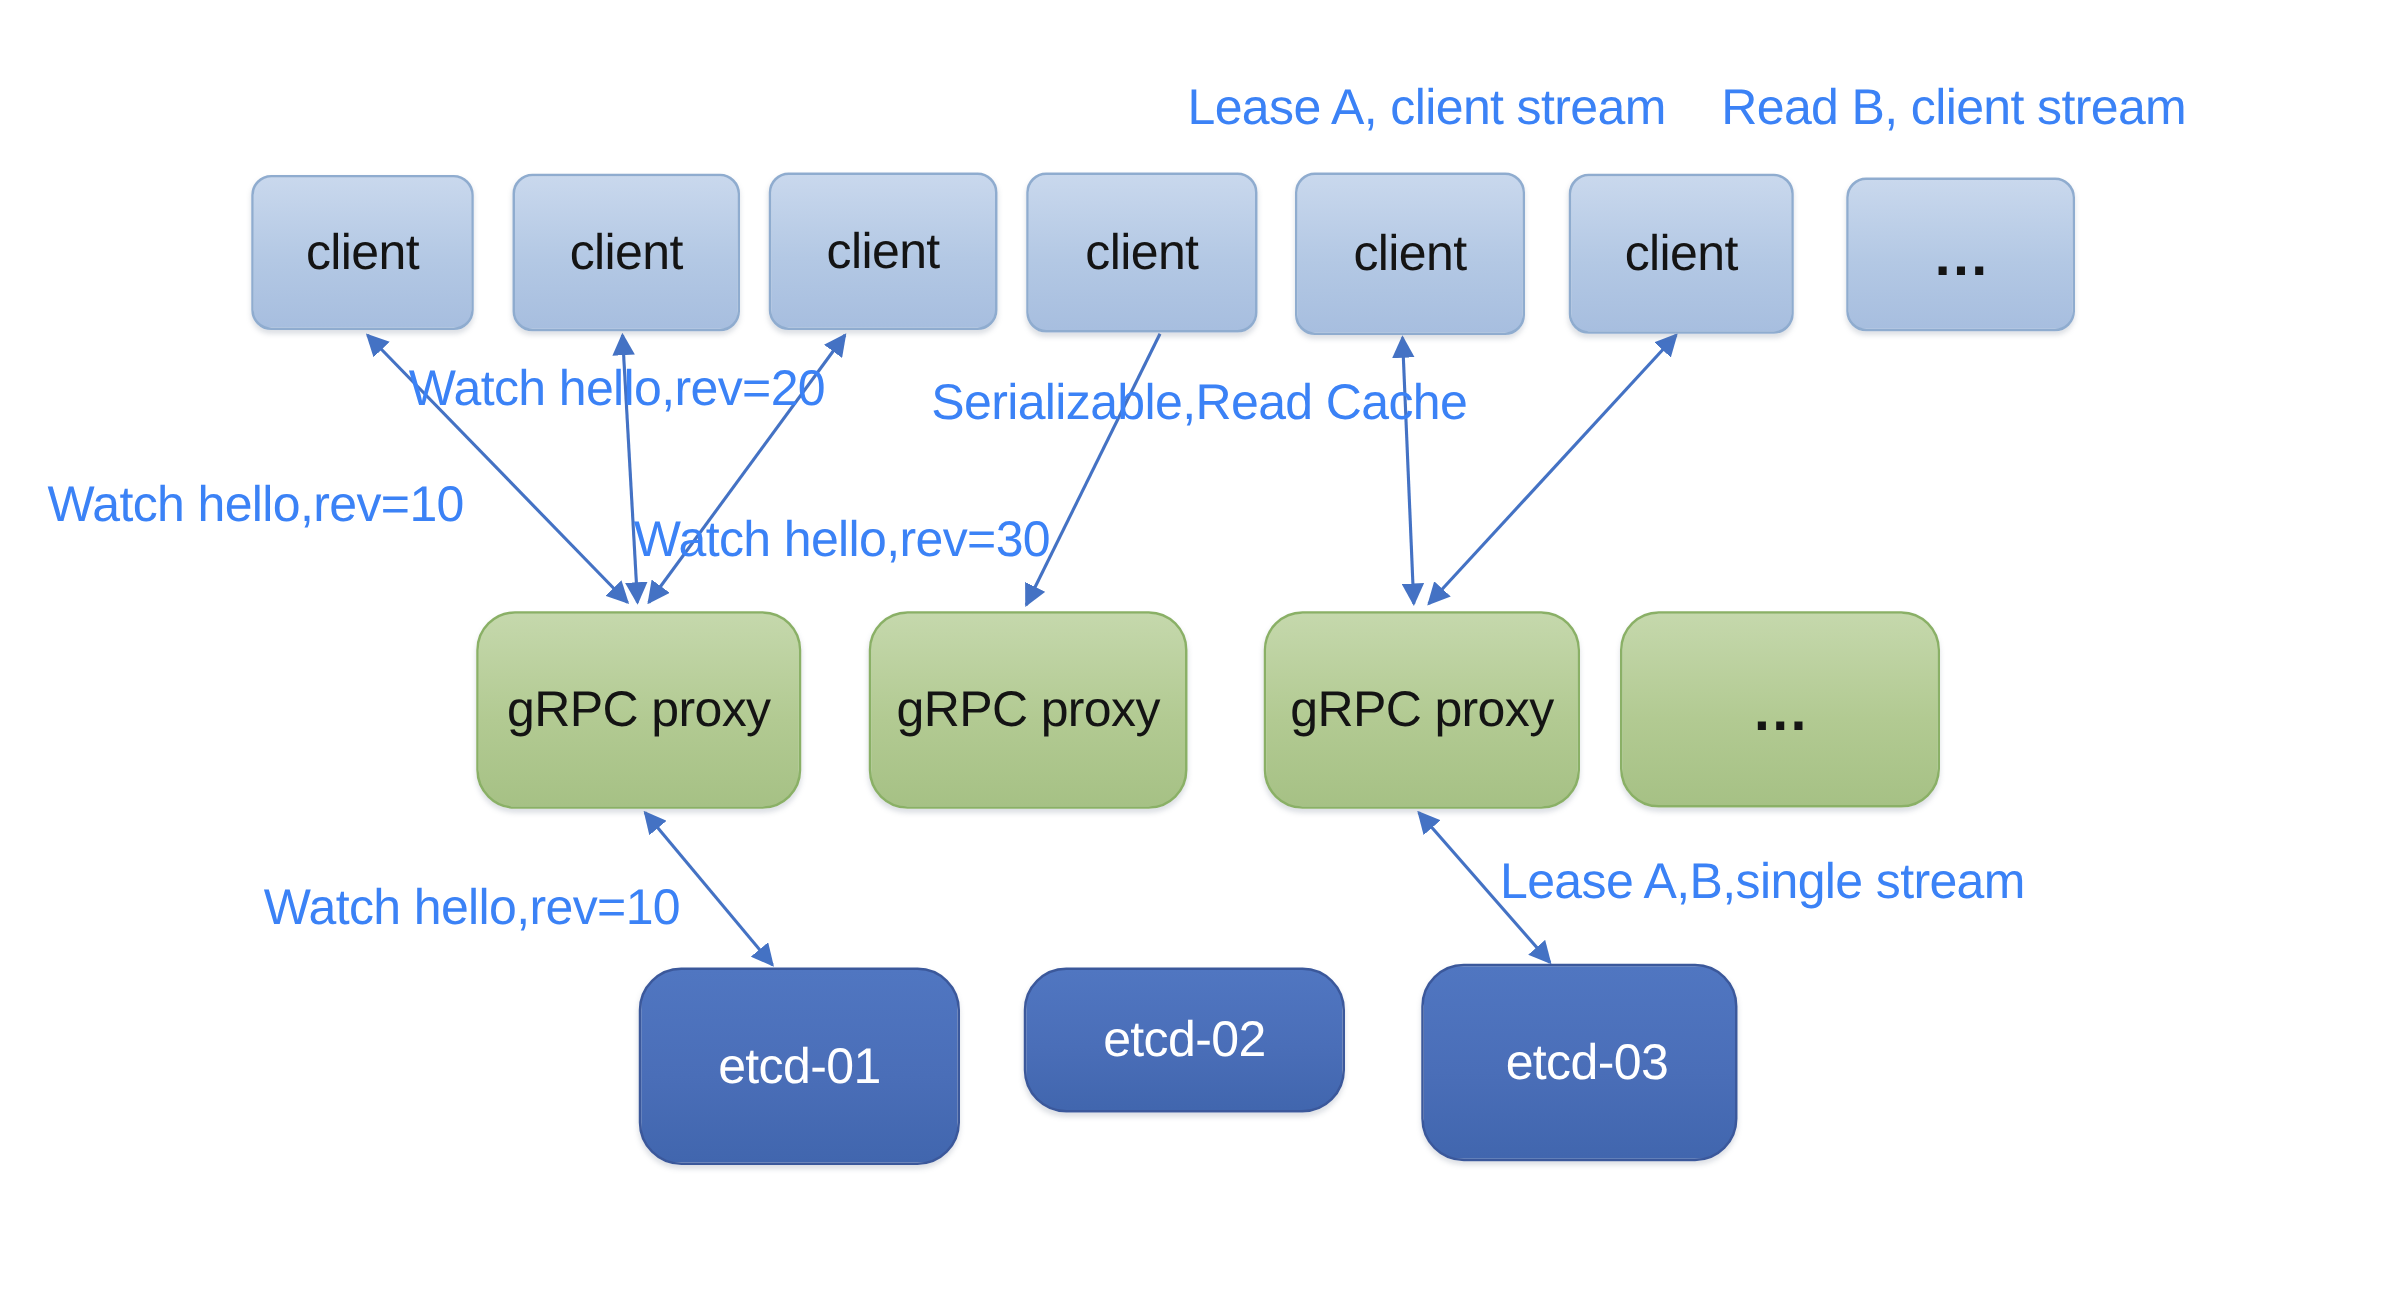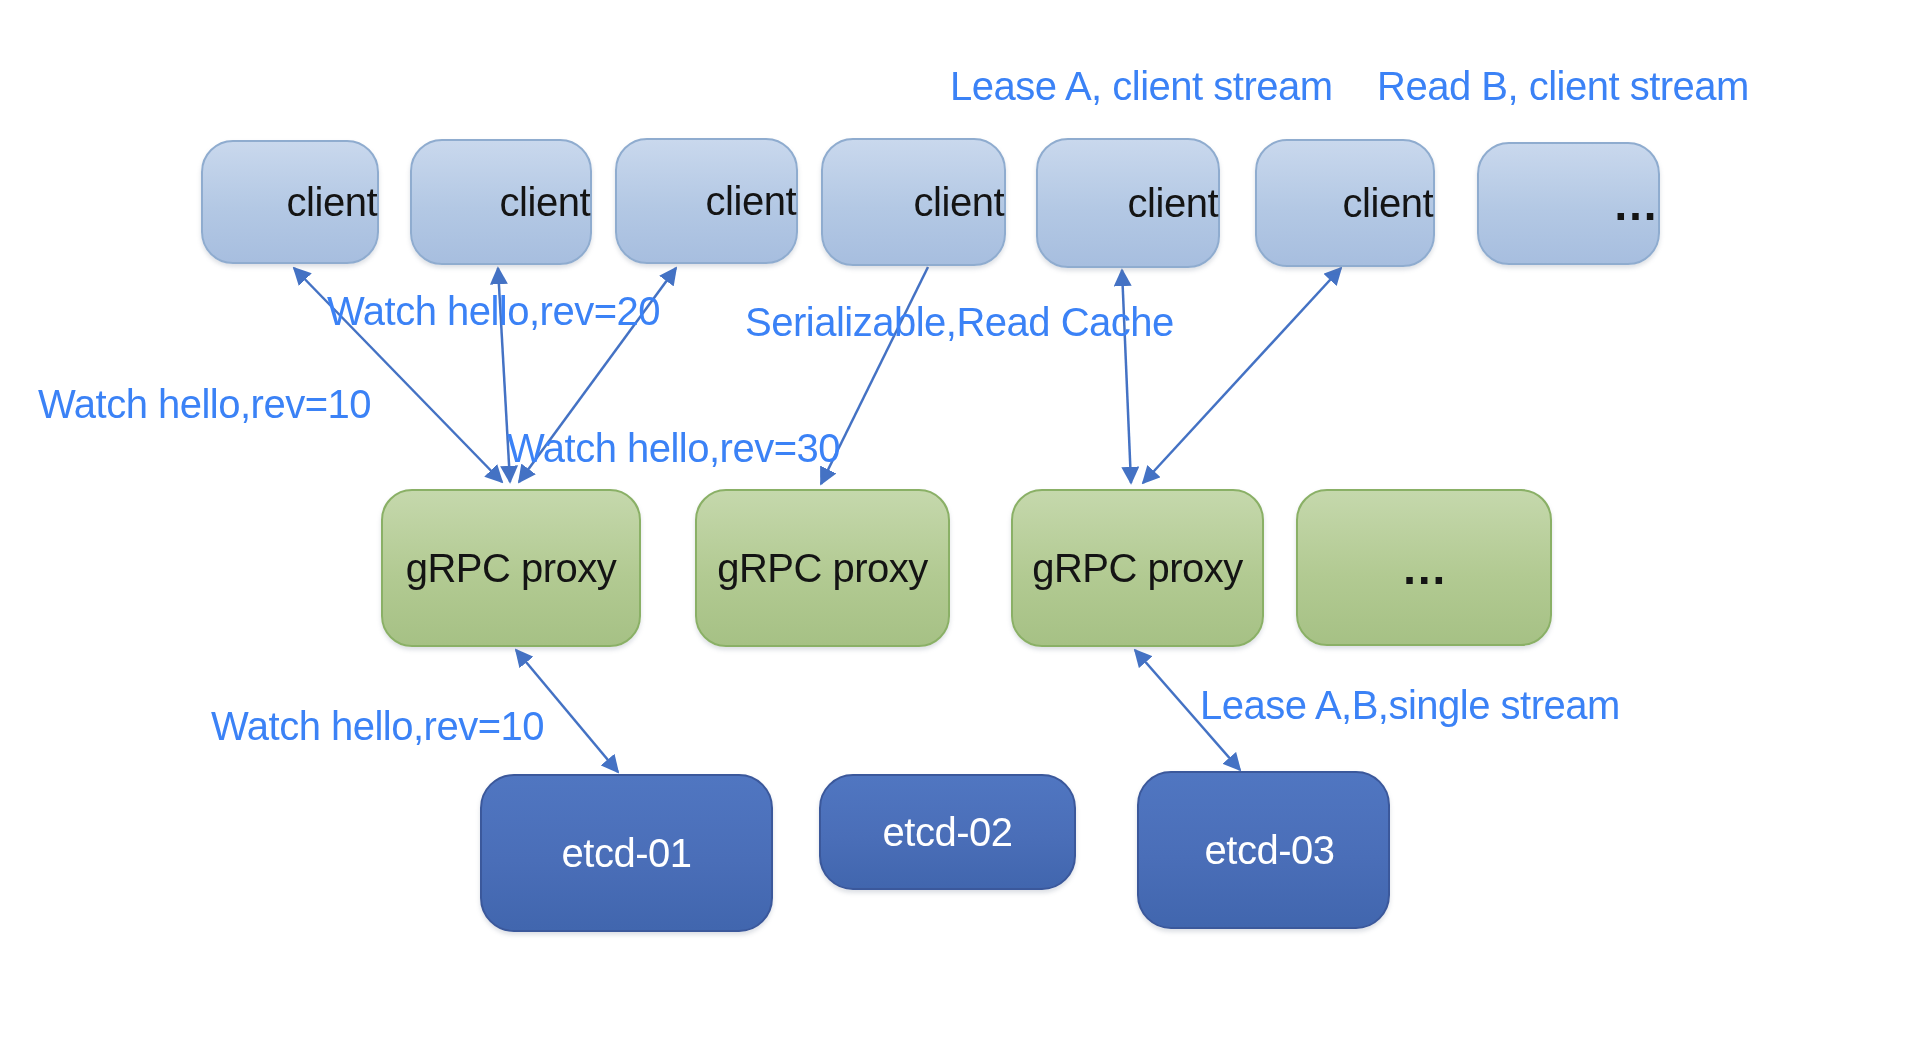--- a/index.html
+++ b/index.html
@@ -28,22 +28,21 @@
     justify-content: center;
     font-size: 40px;
     letter-spacing: -0.5px;
     color: #141414;
     box-sizing: border-box;
     box-shadow: 0 3px 4px rgba(120,130,150,0.25);
   }
   .node.client {
     background: linear-gradient(180deg, #c9d8ed 0%, #b3c8e4 55%, #a7bedf 100%);
     border: 2px solid #8faccf;
-    border-radius: 32px;
-    justify-content: flex-end;
+    border-radius: 16px;
   }
   .node.proxy {
     background: linear-gradient(180deg, #c5d8ac 0%, #b2ca92 55%, #a6c185 100%);
     border: 2px solid #8ab066;
     border-radius: 31px;
   }
   .node.etcd {
     background: linear-gradient(180deg, #5076c1 0%, #4a6eb8 55%, #4166ae 100%);
     border: 2px solid #3b589b;
     border-radius: 34px;
@@ -110,33 +109,33 @@
       </div>
       <div class="node proxy" style="left: 695px; top: 489px; width: 255px; height: 158px;">
         <span>gRPC proxy</span>
       </div>
       <div class="node proxy" style="left: 1011px; top: 489px; width: 253px; height: 158px;">
         <span>gRPC proxy</span>
       </div>
       <div class="node proxy ellipsis" style="left: 1296px; top: 489px; width: 256px; height: 157px;">
         <span>…</span>
       </div>
-      <div class="node etcd" style="left: 480px; top: 774px; width: 293px; height: 158px;">
+      <div class="node etcd" style="left: 511px; top: 774px; width: 257px; height: 158px;">
         <span>etcd-01</span>
       </div>
       <div class="node etcd" style="left: 819px; top: 774px; width: 257px; height: 116px;">
         <span>etcd-02</span>
       </div>
       <div class="node etcd" style="left: 1137px; top: 771px; width: 253px; height: 158px; padding-left: 12px;">
         <span>etcd-03</span>
       </div>
     </div>
   <div id="labels-layer">
       <div class="flabel" style="left: 950px; top: 63px;">Lease A, client stream</div>
       <div class="flabel" style="left: 1377px; top: 63px;">Read B, client stream</div>
       <div class="flabel" style="left: 327px; top: 288px;">Watch hello,rev=20</div>
       <div class="flabel" style="left: 745px; top: 299px;">Serializable,Read Cache</div>
       <div class="flabel" style="left: 38px; top: 381px;">Watch hello,rev=10</div>
-      <div class="flabel" style="left: 507px; top: 409px; margin-top: 16px;">Watch hello,rev=30</div>
+      <div class="flabel" style="left: 507px; top: 409px;">Watch hello,rev=30</div>
       <div class="flabel" style="left: 1200px; top: 682px;">Lease A,B,single stream</div>
       <div class="flabel" style="left: 211px; top: 703px;">Watch hello,rev=10</div>
     </div>
 </div>
 
 </body></html>

